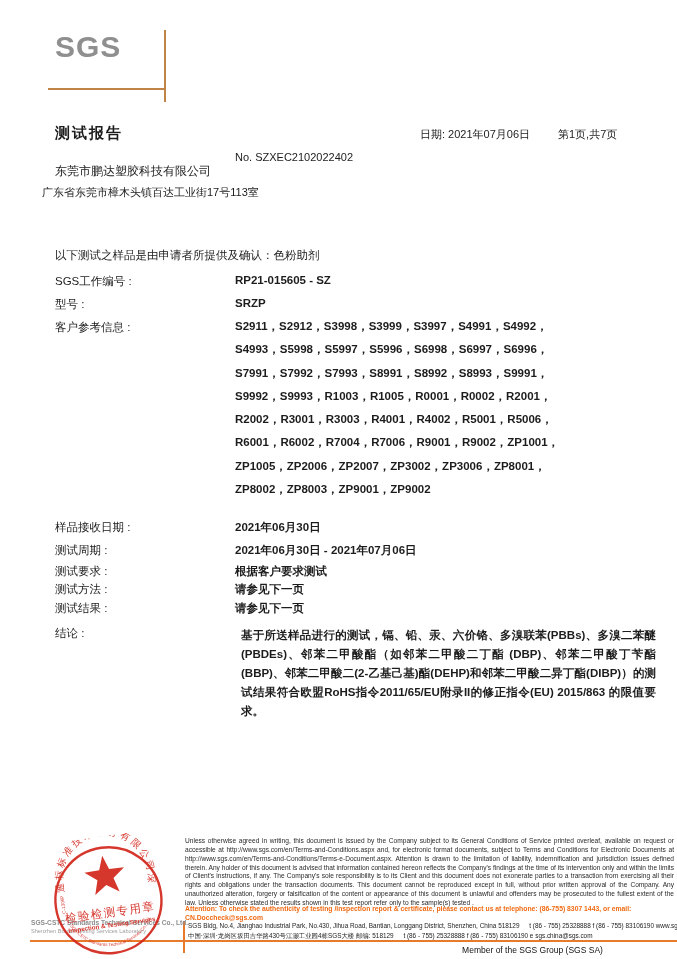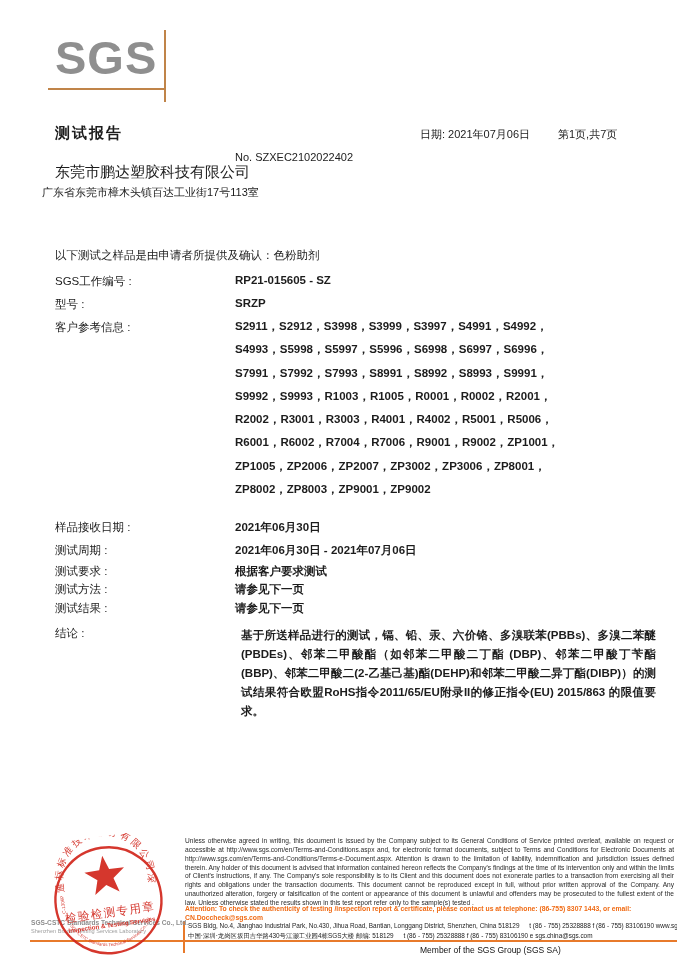--- a/index.html
+++ b/index.html
@@ -3,33 +3,33 @@
 <meta charset="utf-8">
 <style>
   html,body{margin:0;padding:0;background:#e8e8e8;}
   .page{
     position:relative;width:677px;height:959px;background:#ffffff;
     font-family:"Liberation Sans","DejaVu Sans",sans-serif;color:#1c1c1c;
     overflow:hidden;margin:0 auto;
   }
   
   .logo-text{
-    position:absolute;left:55px;top:30px;font-size:47px;font-weight:bold;
+    position:absolute;left:55px;top:30px;font-size:30px;font-weight:bold;
     color:#8f8f8f;letter-spacing:1px;font-family:"Liberation Sans",sans-serif;
   }
   .crosshair-h{position:absolute;left:48px;top:88px;width:118px;height:2px;background:#c08449;}
   .crosshair-v{position:absolute;left:164px;top:30px;width:2px;height:72px;background:#c08449;}
   
   .title-row{position:absolute;left:0;top:124px;width:677px;height:22px;}
   .report-title{position:absolute;left:55px;top:0;font-size:15px;font-weight:bold;letter-spacing:2px;}
   .report-no{position:absolute;left:235px;top:3px;font-size:11px;margin-top:24px;}
   .report-date{position:absolute;left:420px;top:3px;font-size:11px;}
   .report-page{position:absolute;left:558px;top:3px;font-size:11px;text-align:right;}
   
-  .company-name{position:absolute;left:55px;top:163px;font-size:15px;}
+  .company-name{position:absolute;left:55px;top:163px;font-size:12px;}
   .company-address{position:absolute;left:42px;top:185px;font-size:11px;}
   .sample-statement{position:absolute;left:55px;top:248px;font-size:11.5px;}
   
   .field-row{position:absolute;left:55px;width:600px;font-size:11.5px;}
   .field-label{position:absolute;left:0;top:0;width:175px;}
   .field-value{position:absolute;left:180px;top:0;width:420px;font-weight:bold;}
   .ref-line{height:23.3px;line-height:13px;}
   .conclusion-value{line-height:19px;text-align:justify;width:415px;margin-left:6px;}
   
   .legal-text{
@@ -41,21 +41,21 @@
     font-size:6.8px;line-height:8.6px;font-weight:bold;color:#f06a13;
   }
   .address-block{
     position:absolute;left:183px;top:921px;width:491px;
     border-left:1px solid #555;padding-left:4px;
   }
   .address-line{font-size:6.4px;line-height:9.6px;color:#222;white-space:nowrap;}
   .address-line .contact{margin-left:8px;}
   .footer-rule{position:absolute;left:30px;top:940px;width:647px;height:2px;background:#e87a2b;}
   .footer-tick{position:absolute;left:183px;top:921px;width:1.5px;height:32px;background:#e87a2b;}
-  .member-text{position:absolute;left:420px;top:945px;width:225px;font-size:8.5px;text-align:left;color:#111;}
+  .member-text{position:absolute;left:420px;top:945px;width:225px;font-size:8.5px;text-align:center;color:#111;}
   
   .company-en{position:absolute;left:31px;top:918px;z-index:1;}
   .company-en-line1{font-size:6.6px;font-weight:bold;color:#8d8d8d;line-height:9px;}
   .company-en-line2{font-size:5.6px;color:#a0a0a0;line-height:8px;}
   .stamp-svg{position:absolute;left:26px;top:836px;z-index:2;transform:rotate(-8deg);opacity:0.93;}
 </style>
 </head>
 <body>
 
 <div class="page">

